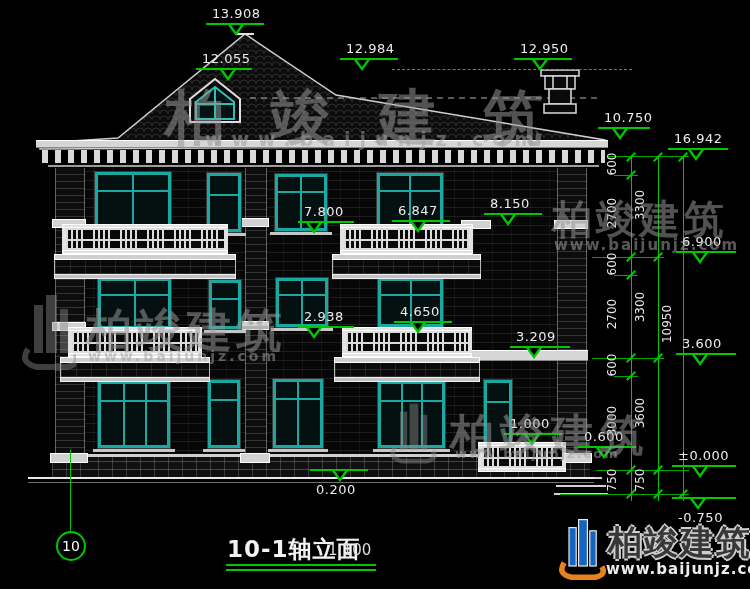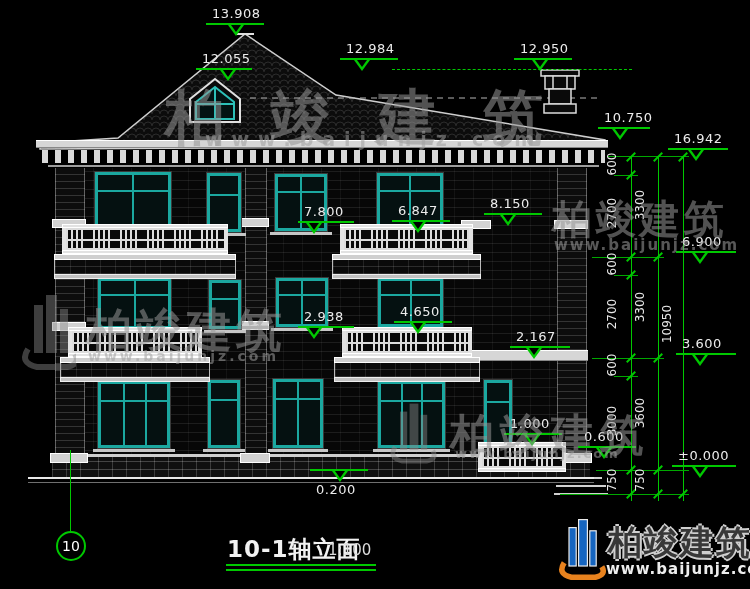--- a/index.html
+++ b/index.html
@@ -304,21 +304,21 @@
       </div>
   </div>
   <div class="elev" style="left:298px;top:309px">
     <div class="num">2.938</div>
     <div class="eline" style="width:56px"></div>
       <div class="tri" style="margin-left:8px">
         <i></i>
       </div>
   </div>
   <div class="elev" style="left:510px;top:329px">
-    <div class="num">2.167</div>
+    <div class="num">3.209</div>
     <div class="eline" style="width:60px"></div>
       <div class="tri" style="margin-left:16px">
         <i></i>
       </div>
   </div>
   <div class="elev" style="left:676px;top:336px">
     <div class="num">3.600</div>
     <div class="eline" style="width:60px"></div>
       <div class="tri" style="margin-left:16px">
         <i></i>
@@ -345,20 +345,27 @@
         <i></i>
       </div>
   </div>
 
   <div class="elev" style="left:310px;top:469px">
     <div class="eline" style="width:58px"></div>
       <div class="tri" style="margin-left:22px">
         <i></i>
       </div>
     <div class="num">0.200</div>
+  </div>
+  <div class="elev" style="left:672px;top:497px">
+    <div class="eline" style="width:64px"></div>
+      <div class="tri" style="margin-left:18px">
+        <i></i>
+      </div>
+    <div class="num">-0.750</div>
   </div>
 
   <div class="vline" style="left:631px;top:157px;height:344px"></div>
   <div class="vline" style="left:658px;top:157px;height:344px"></div>
   <div class="vline" style="left:683px;top:157px;height:344px"></div>
 
   <div class="cline" style="left:608px;top:156px;width:81px"></div>
   <div class="cline" style="left:614px;top:175px;width:24px"></div>
   <div class="cline" style="left:592px;top:257px;width:72px"></div>
   <div class="cline" style="left:614px;top:275px;width:24px"></div>

